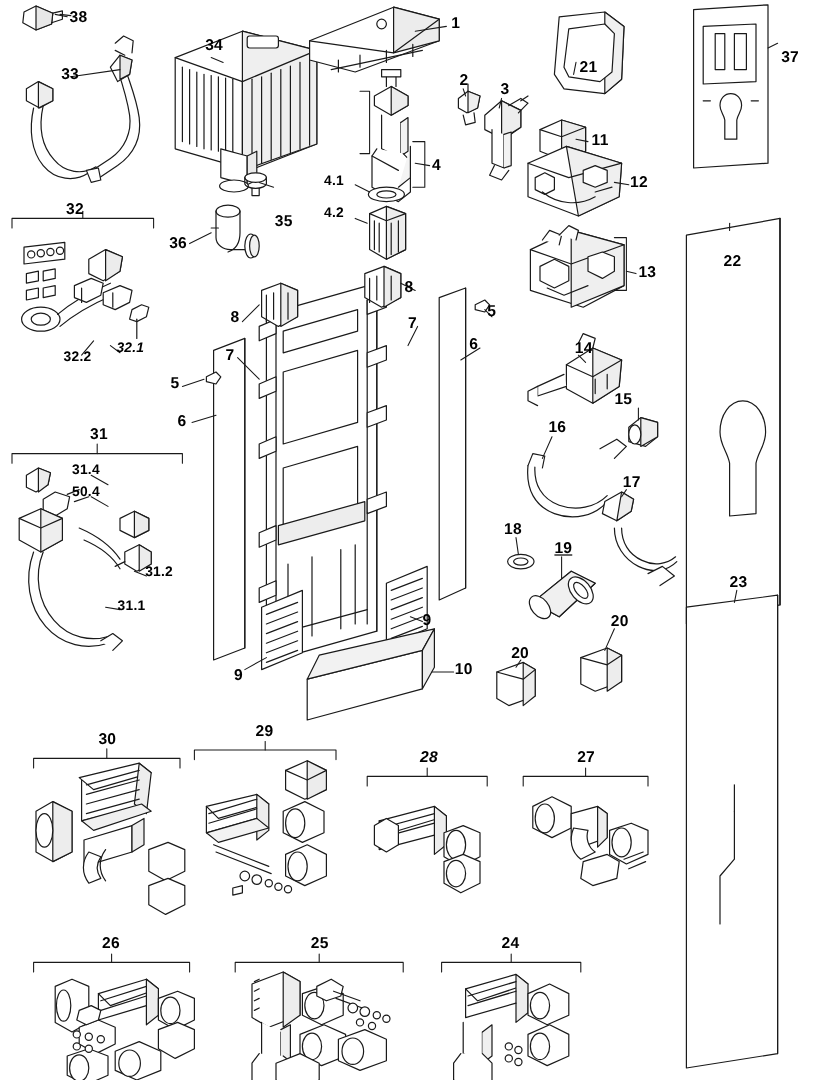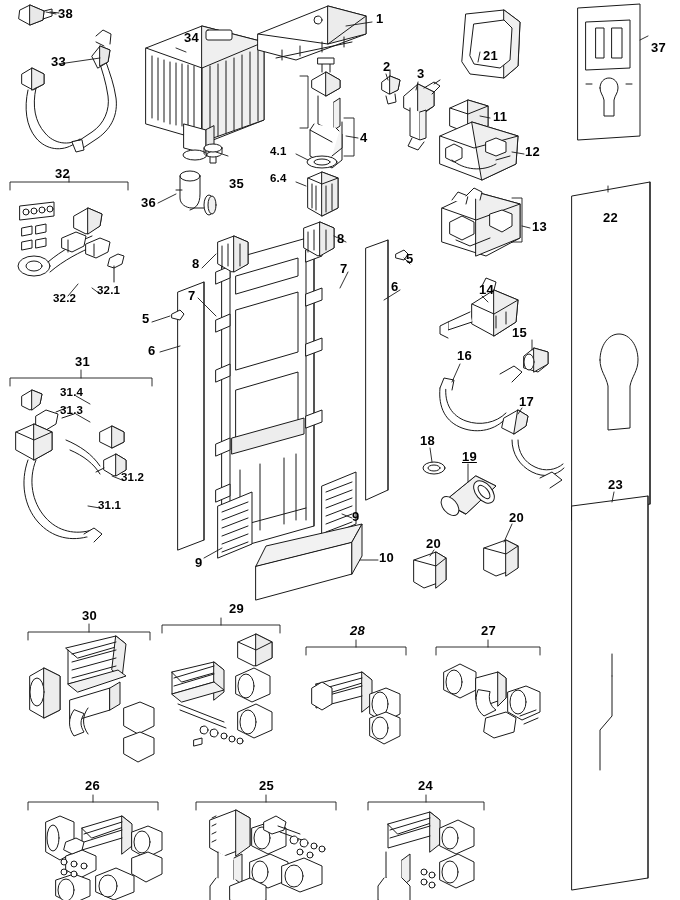--- a/index.html
+++ b/index.html
@@ -527,21 +527,21 @@
       </g>
 
     </g>
   </svg>
 
   <div class="lbl" style="left:376px;top:11px;">1</div>
   <div class="lbl" style="left:383px;top:59px;">2</div>
   <div class="lbl" style="left:417px;top:66px;">3</div>
   <div class="lbl" style="left:360px;top:130px;">4</div>
   <div class="lbl small" style="left:270px;top:145px;">4.1</div>
-  <div class="lbl small" style="left:270px;top:172px;">6.4</div>
+  <div class="lbl small" style="left:270px;top:172px;">4.2</div>
   <div class="lbl" style="left:142px;top:311px;">5</div>
   <div class="lbl" style="left:406px;top:251px;">5</div>
   <div class="lbl" style="left:148px;top:343px;">6</div>
   <div class="lbl" style="left:391px;top:279px;">6</div>
   <div class="lbl" style="left:188px;top:288px;">7</div>
   <div class="lbl" style="left:340px;top:261px;">7</div>
   <div class="lbl" style="left:192px;top:256px;">8</div>
   <div class="lbl" style="left:337px;top:231px;">8</div>
   <div class="lbl" style="left:195px;top:555px;">9</div>
   <div class="lbl" style="left:352px;top:509px;">9</div>
@@ -558,30 +558,30 @@
   <div class="lbl" style="left:509px;top:510px;">20</div>
   <div class="lbl" style="left:426px;top:536px;">20</div>
   <div class="lbl" style="left:483px;top:48px;">21</div>
   <div class="lbl" style="left:603px;top:170px;margin-top:40px;">22</div>
   <div class="lbl" style="left:608px;top:477px;">23</div>
   <div class="lbl" style="left:418px;top:778px;text-align:center;">24</div>
   <div class="lbl" style="left:259px;top:778px;">25</div>
   <div class="lbl" style="left:85px;top:778px;">26</div>
   <div class="lbl" style="left:481px;top:623px;">27</div>
   <div class="lbl" style="left:350px;top:623px;font-style:italic;">28</div>
-  <div class="lbl" style="left:213px;top:601px;margin-left:16px;">29</div>
+  <div class="lbl" style="left:213px;top:601px;">29</div>
   <div class="lbl" style="left:82px;top:608px;">30</div>
   <div class="lbl" style="left:75px;top:354px;">31</div>
   <div class="lbl small" style="left:98px;top:499px;">31.1</div>
   <div class="lbl small" style="left:121px;top:471px;">31.2</div>
-  <div class="lbl small" style="left:60px;top:404px;">31.3</div>
+  <div class="lbl small" style="left:60px;top:404px;">50.4</div>
   <div class="lbl small" style="left:60px;top:386px;">31.4</div>
   <div class="lbl" style="left:55px;top:166px;">32</div>
-  <div class="lbl small" style="left:97px;top:284px;">32.1</div>
+  <div class="lbl small" style="left:97px;top:284px;font-style:italic;">32.1</div>
   <div class="lbl small" style="left:53px;top:292px;">32.2</div>
   <div class="lbl" style="left:51px;top:54px;">33</div>
-  <div class="lbl" style="left:184px;top:30px;">34</div>
+  <div class="lbl" style="left:171px;top:30px;">34</div>
   <div class="lbl" style="left:229px;top:148px;margin-top:28px;">35</div>
   <div class="lbl" style="left:141px;top:195px;">36</div>
   <div class="lbl" style="left:651px;top:40px;">37</div>
   <div class="lbl" style="left:58px;top:6px;">38</div>
 
 </div>
 
 </body></html>

